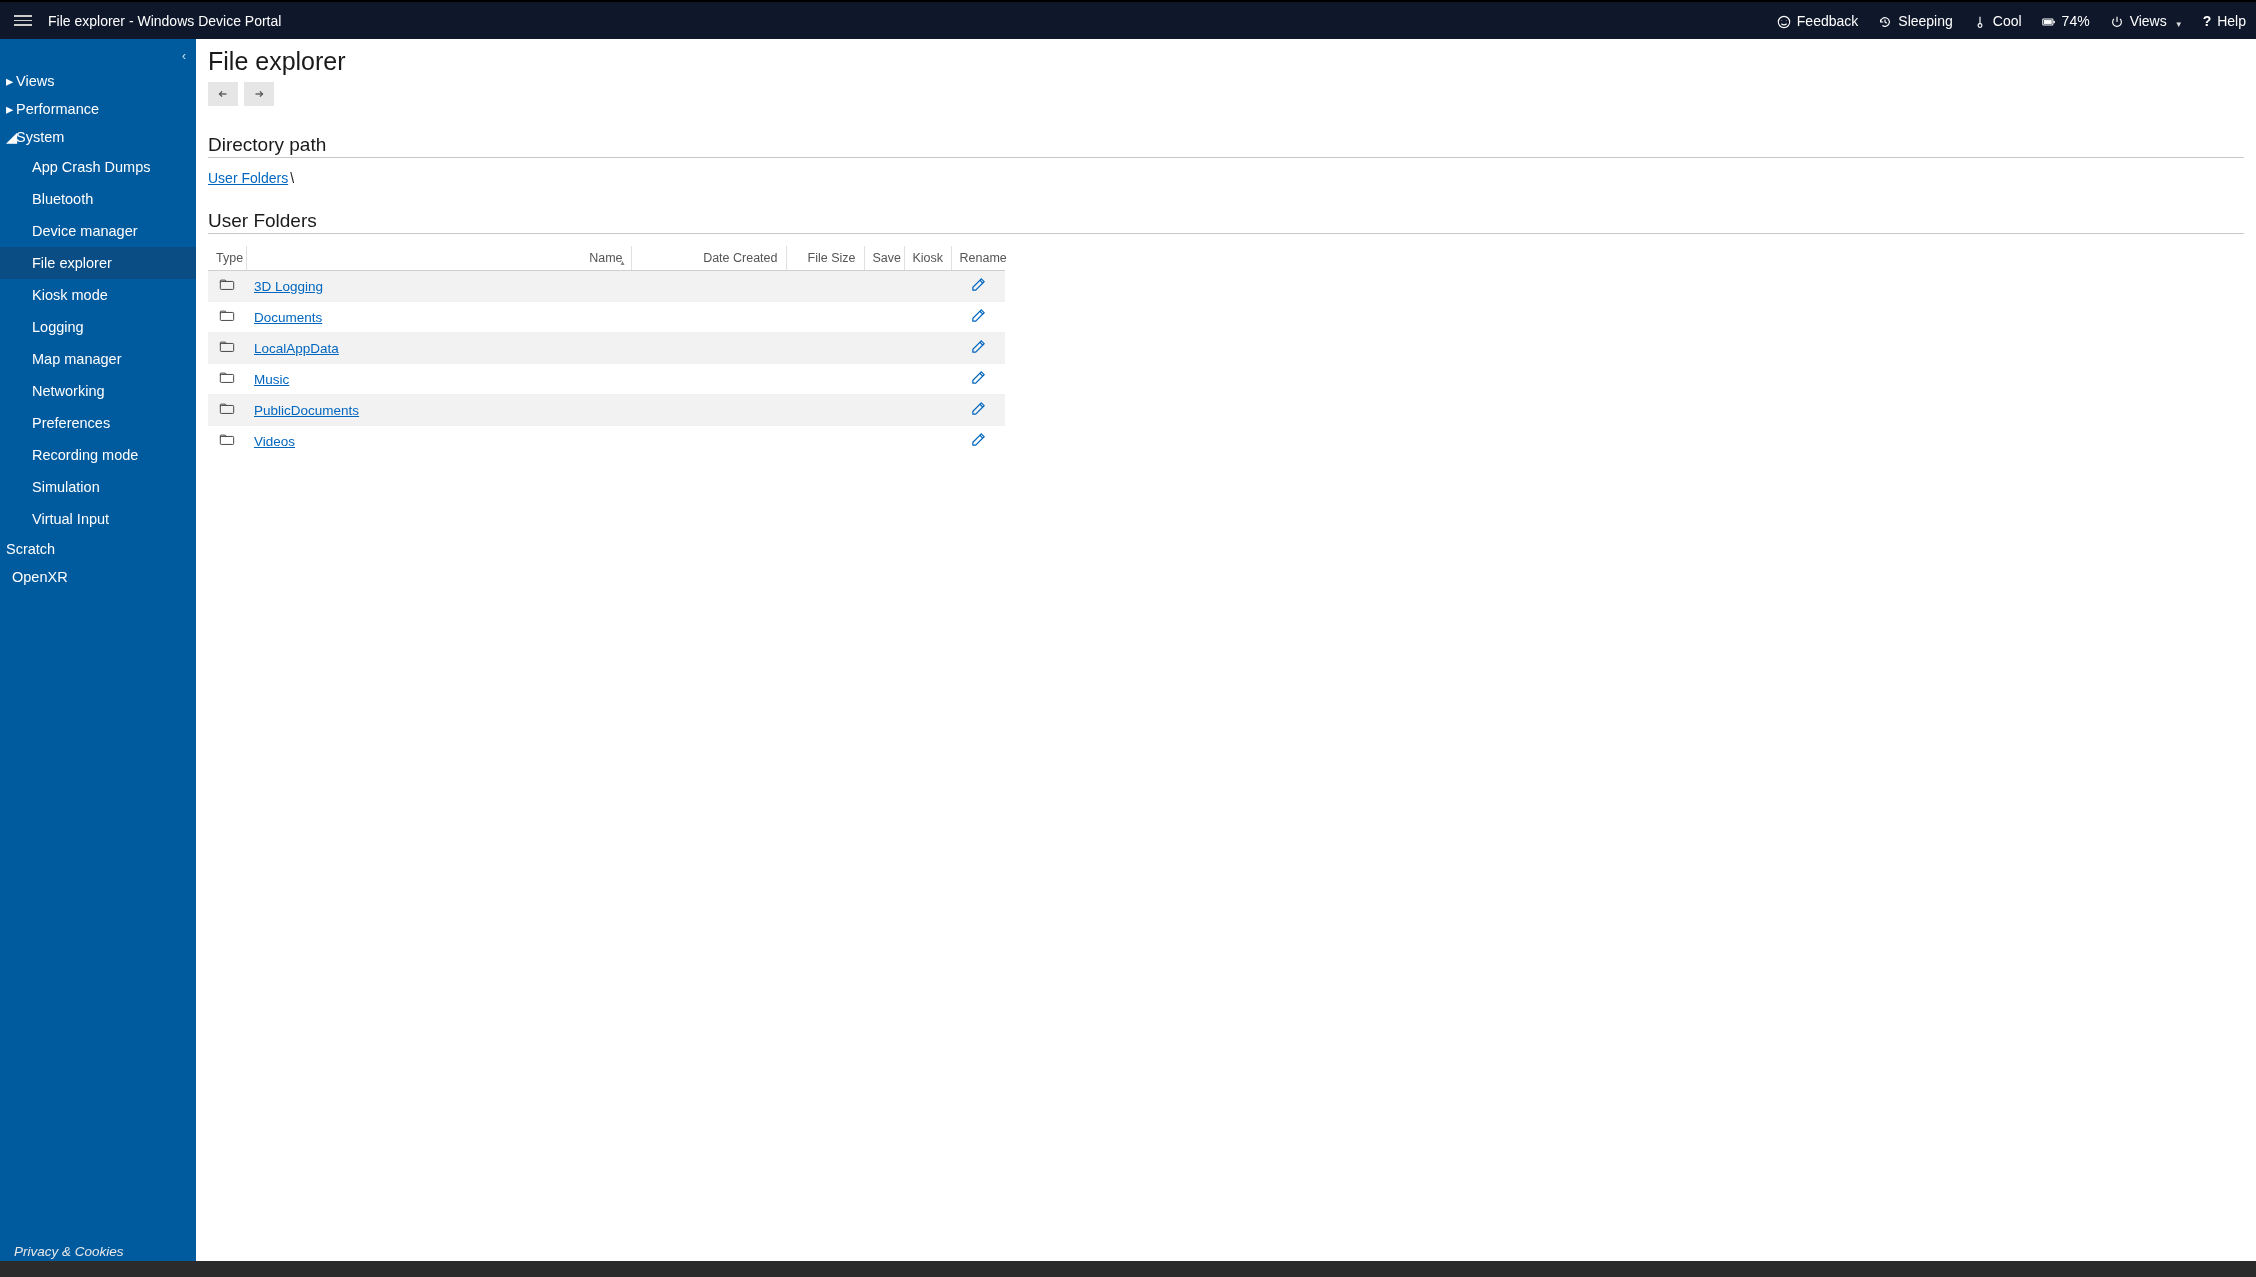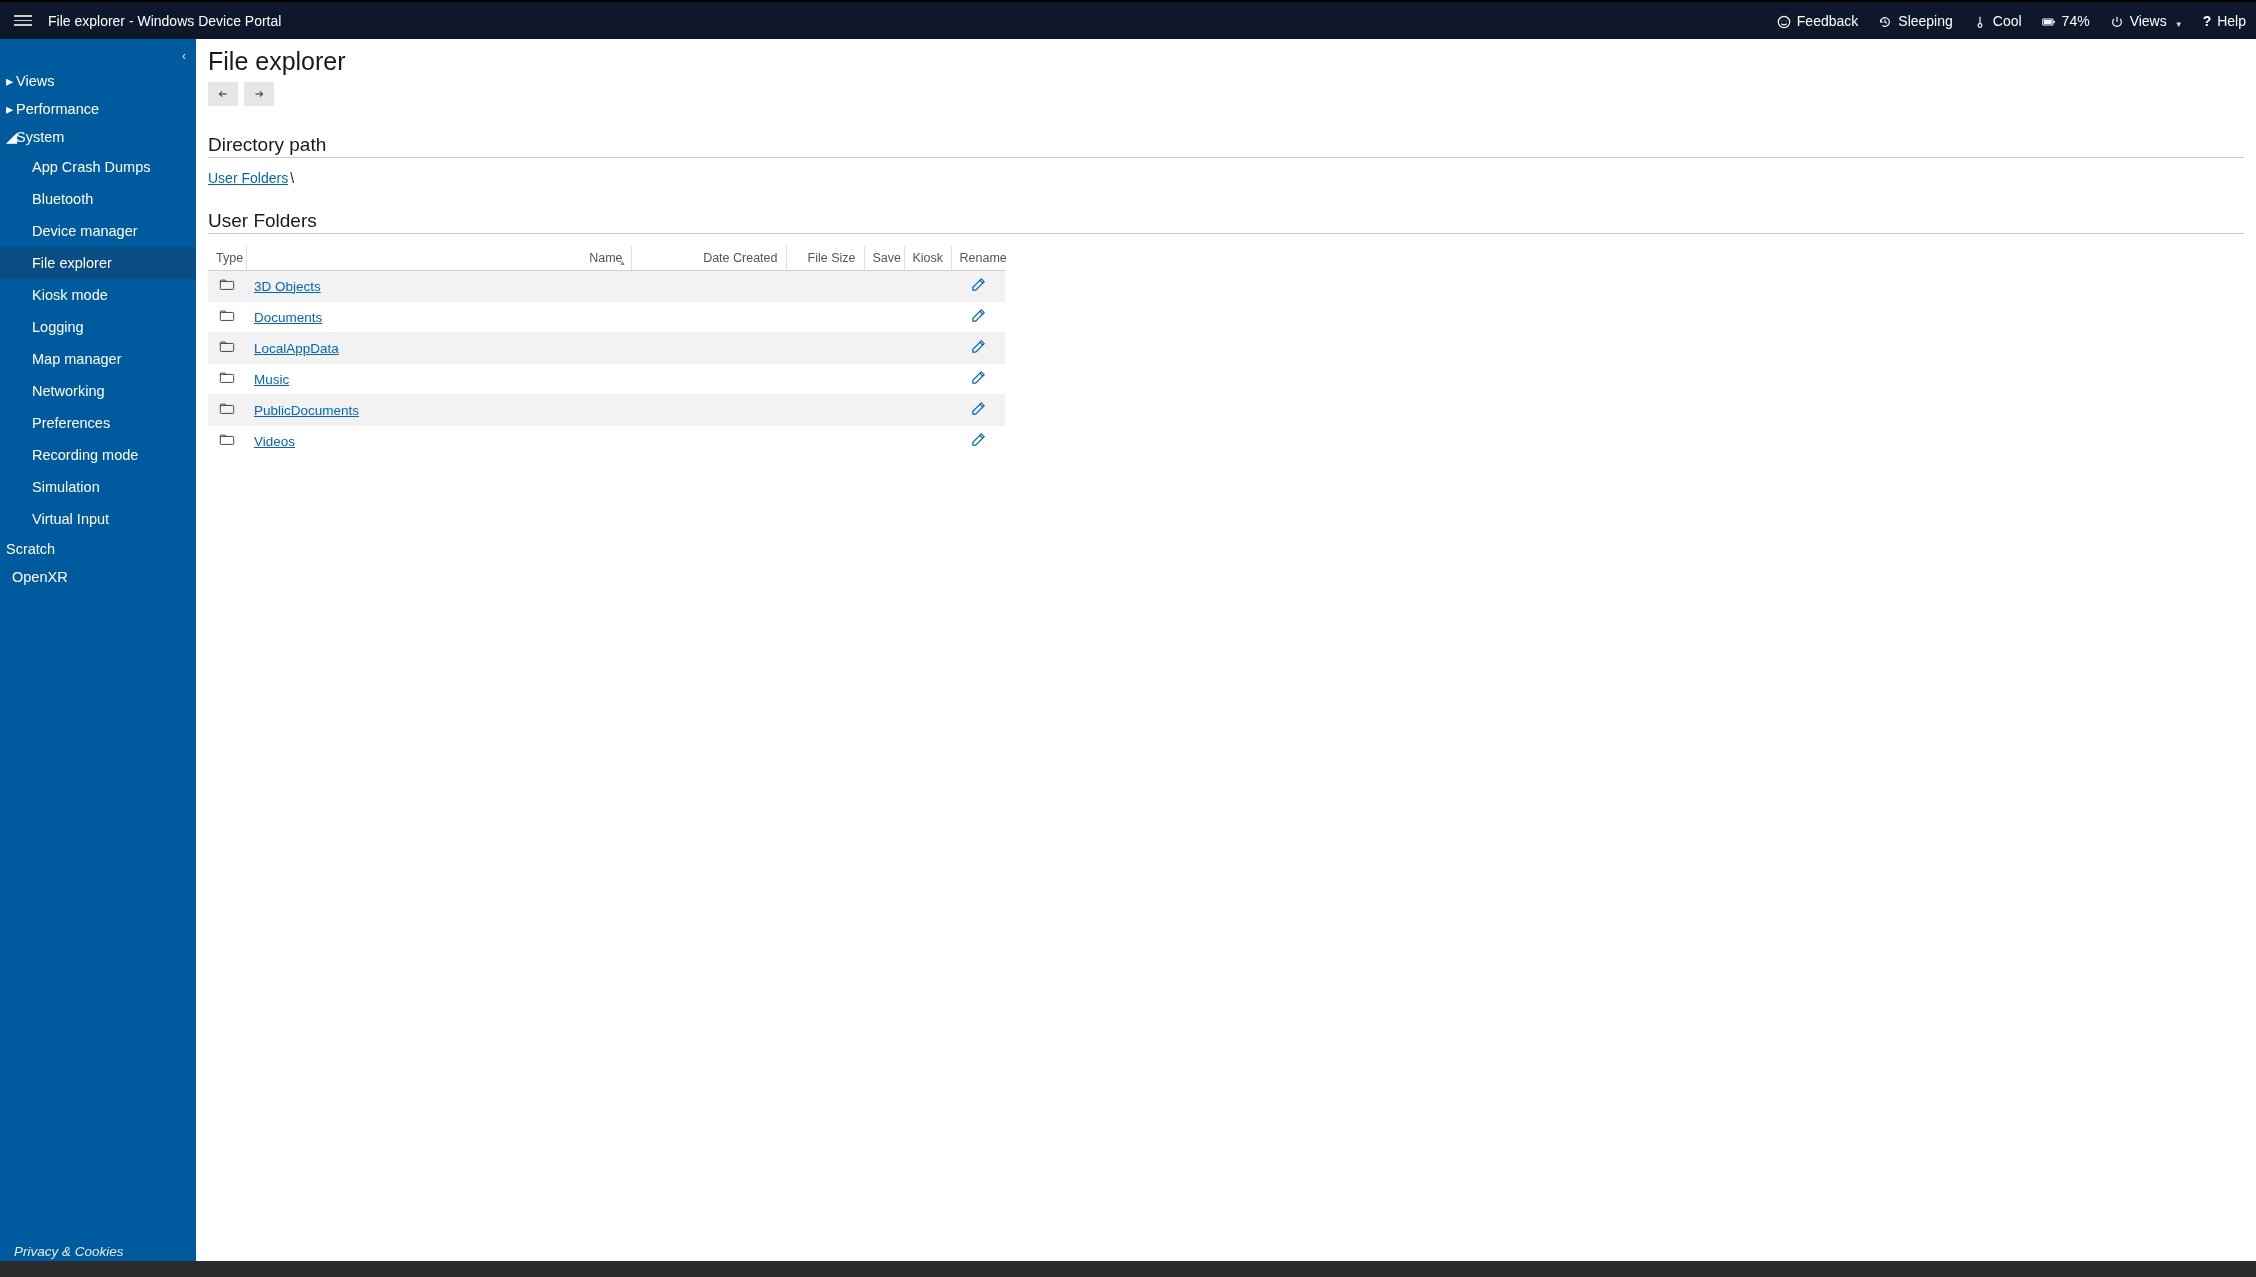--- a/index.html
+++ b/index.html
@@ -243,21 +243,21 @@
           <th>Kiosk</th>
           <th>Rename</th>
         </tr>
       </thead>
       <tbody id="folder-rows">
           <tr>
             <td class="type-cell"><span><svg viewBox="0 0 18 14">
                   <rect x="1.5" y="3" width="15" height="9" rx="1"></rect>
                   <path d="M1.5 4.5 V2.3 Q1.5 1.5 2.3 1.5 H7 L8.5 3"></path>
                 </svg></span></td>
-            <td class="name-cell"><a href="#">3D Objects</a></td>
+            <td class="name-cell"><a href="#">3D Logging</a></td>
             <td></td>
             <td></td>
             <td></td>
             <td></td>
             <td class="rename-cell"><span><svg viewBox="0 0 16 16">
                   <path d="M11 2 L14 5 L5 14 L2 14 L2 11 Z"></path>
                   <line x1="9.5" y1="3.5" x2="12.5" y2="6.5"></line>
                 </svg></span></td>
           </tr>
           <tr>

